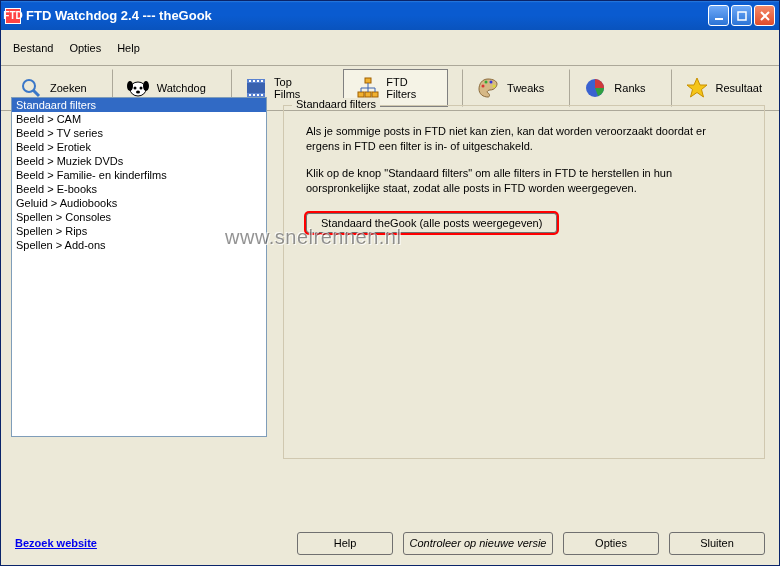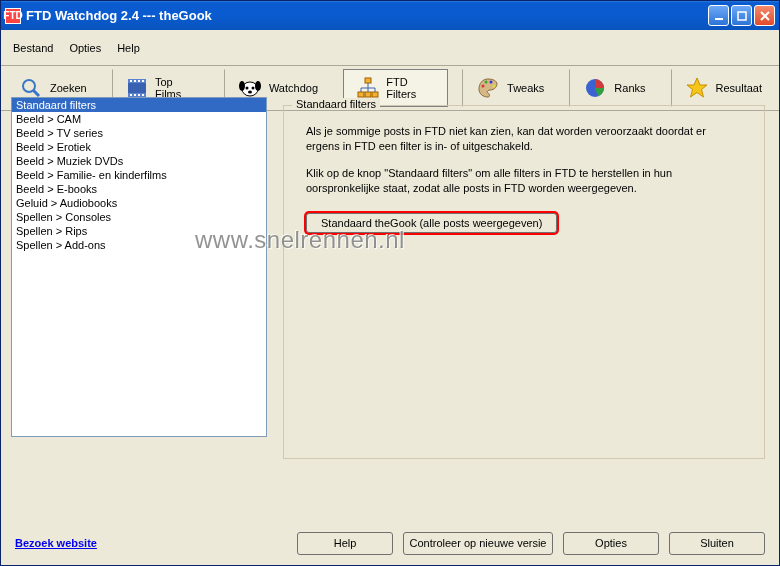--- a/index.html
+++ b/index.html
@@ -25,22 +25,22 @@
   .groupbox { position:absolute; top:10px; left:282px; right:14px; bottom:66px; border:1px solid #d0c8b0; }
   .groupbox .gtitle { position:absolute; top:-8px; left:8px; background:#ece9d8; padding:0 4px; }
   .gcontent { padding:18px 22px 10px 22px; font-size:11px; }
   .gcontent p { margin:0 0 12px 0; line-height:1.35; }
   .stdbtn { display:inline-block; padding:3px 14px; background:#ece9d8; border:1px solid #707070; border-radius:3px; cursor:default; margin-top:6px; }
   .stdbtn.highlight { box-shadow:0 0 0 2px #ff0000; }
   .bottombar { position:absolute; left:0; right:0; bottom:8px; height:28px; display:flex; align-items:center; padding:0 14px; gap:10px; }
   .linkleft { color:#0000ee; font-weight:bold; text-decoration:underline; cursor:default; }
   .spacer { flex:1; }
   .fbtn { width:96px; height:23px; background:#ece9d8; border:1px solid #707070; border-radius:3px; cursor:default; text-align:center; line-height:21px; }
-  .fbtn.wide { width:150px; }
-  .watermark { position:absolute; top:225px; left:194px; font-size:24px; color:rgba(40,40,40,0.5); font-family:Arial; text-shadow:1px 1px 0 rgba(255,255,255,0.8), -1px -1px 0 rgba(255,255,255,0.8); pointer-events:none; letter-spacing:0.5px; }
+  .fbtn.wide { width:150px;font-style:italic; }
+  .watermark { position:absolute; top:225px; left:224px; font-size:20px; color:rgba(40,40,40,0.5); font-family:Arial; text-shadow:1px 1px 0 rgba(255,255,255,0.8), -1px -1px 0 rgba(255,255,255,0.8); pointer-events:none; letter-spacing:0.5px; }
 </style>
 </head>
 <body>
 
 <div class="window">
 
   <div class="titlebar">
     <div class="appicon">FTD</div>
     <div class="title">FTD Watchdog 2.4  ---  theGook</div>
     <div class="winbtns">
@@ -73,48 +73,48 @@
       <span class="ticon">
         <svg width="24" height="24">
             <circle cx="10" cy="10" r="6" fill="none" stroke="#3a77c8" stroke-width="2"></circle>
             <line x1="14" y1="14" x2="20" y2="20" stroke="#3a77c8" stroke-width="3"></line>
           </svg>
       </span>
       <span>Zoeken</span>
     </div>
     <div class="toolbtn sep">
       <span class="ticon">
+        <svg width="26" height="24">
+            <ellipse cx="13" cy="13" rx="8" ry="7" fill="#fff" stroke="#000"></ellipse>
+            <ellipse cx="5" cy="10" rx="3" ry="5" fill="#000"></ellipse>
+            <ellipse cx="21" cy="10" rx="3" ry="5" fill="#000"></ellipse>
+            <circle cx="10" cy="12" r="1.5" fill="#000"></circle>
+            <circle cx="16" cy="12" r="1.5" fill="#000"></circle>
+            <ellipse cx="13" cy="16" rx="2" ry="1.5" fill="#000"></ellipse>
+          </svg>
+      </span>
+      <span>Watchdog</span>
+    </div>
+    <div class="toolbtn sep">
+      <span class="ticon">
         <svg width="24" height="24">
             <rect x="3" y="3" width="18" height="18" fill="#3a62b0"></rect>
             <rect x="3" y="3" width="18" height="4" fill="#5a82d0"></rect>
             <rect x="3" y="17" width="18" height="4" fill="#5a82d0"></rect>
             <rect x="5" y="4" width="2" height="2" fill="#fff"></rect>
             <rect x="9" y="4" width="2" height="2" fill="#fff"></rect>
             <rect x="13" y="4" width="2" height="2" fill="#fff"></rect>
             <rect x="17" y="4" width="2" height="2" fill="#fff"></rect>
             <rect x="5" y="18" width="2" height="2" fill="#fff"></rect>
             <rect x="9" y="18" width="2" height="2" fill="#fff"></rect>
             <rect x="13" y="18" width="2" height="2" fill="#fff"></rect>
             <rect x="17" y="18" width="2" height="2" fill="#fff"></rect>
           </svg>
       </span>
       <span>Top Films</span>
-    </div>
-    <div class="toolbtn sep">
-      <span class="ticon">
-        <svg width="26" height="24">
-            <ellipse cx="13" cy="13" rx="8" ry="7" fill="#fff" stroke="#000"></ellipse>
-            <ellipse cx="5" cy="10" rx="3" ry="5" fill="#000"></ellipse>
-            <ellipse cx="21" cy="10" rx="3" ry="5" fill="#000"></ellipse>
-            <circle cx="10" cy="12" r="1.5" fill="#000"></circle>
-            <circle cx="16" cy="12" r="1.5" fill="#000"></circle>
-            <ellipse cx="13" cy="16" rx="2" ry="1.5" fill="#000"></ellipse>
-          </svg>
-      </span>
-      <span>Watchdog</span>
     </div>
     <div class="toolbtn sep active">
       <span class="ticon">
         <svg width="24" height="24">
             <rect x="9" y="2" width="6" height="5" fill="#f0b030" stroke="#a06000"></rect>
             <rect x="2" y="16" width="6" height="5" fill="#f0b030" stroke="#a06000"></rect>
             <rect x="9" y="16" width="6" height="5" fill="#f0b030" stroke="#a06000"></rect>
             <rect x="16" y="16" width="6" height="5" fill="#f0b030" stroke="#a06000"></rect>
             <path d="M12 7 L12 12 M5 16 L5 12 L19 12 L19 16 M12 12 L12 16" stroke="#3a62b0" fill="none"></path>
           </svg>

